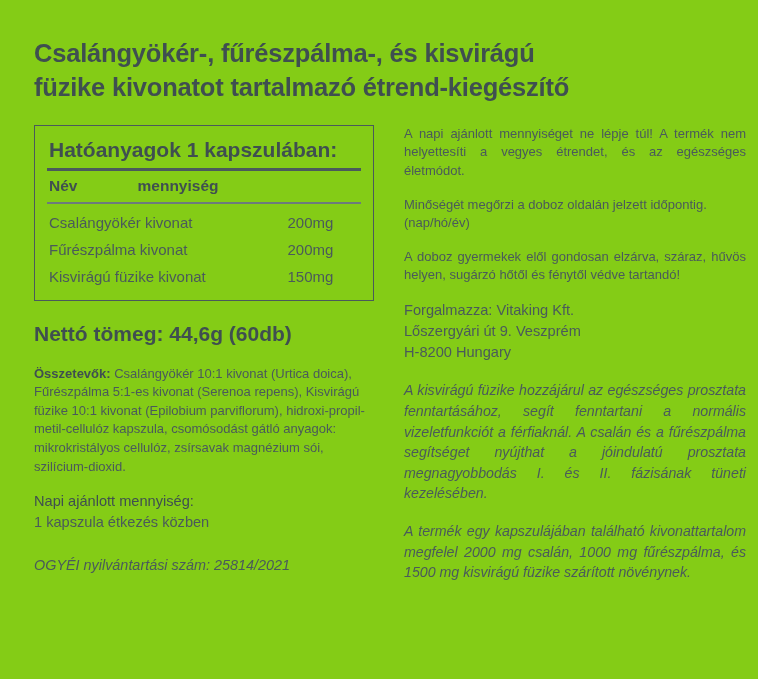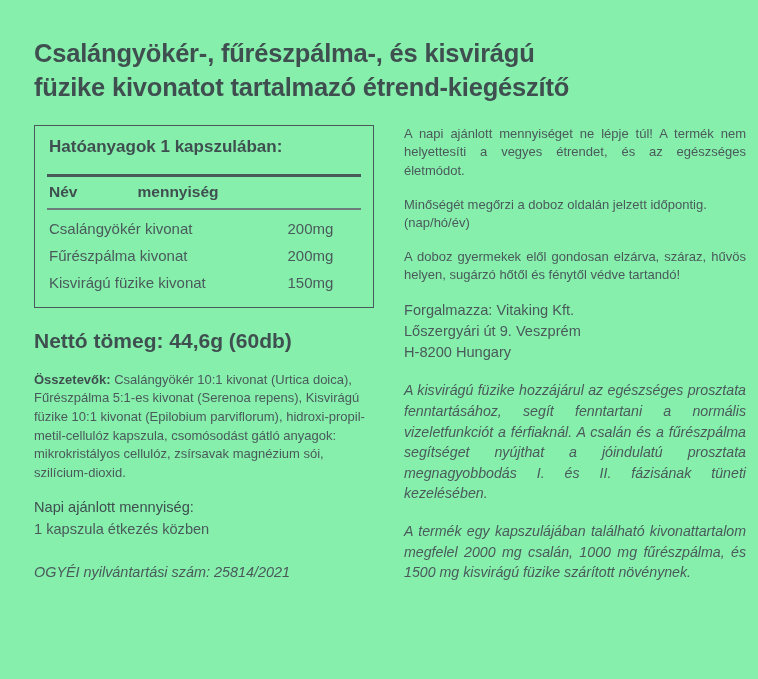--- a/index.html
+++ b/index.html
@@ -14,21 +14,21 @@
     color: #3f4f50;
     -webkit-font-smoothing: antialiased;
   }
 
   .label-sheet {
     position: relative;
     width: 758px;
     height: 679px;
     box-sizing: border-box;
     padding: 36px 28px 20px 34px;
-    background: #86efac;
+    background: #84cc16;
     overflow: hidden;
   }
 
   
   .product-title {
     font-size: 25.5px;
     font-weight: bold;
     line-height: 1.35;
     letter-spacing: -0.2px;
     color: #3f4f50;
@@ -47,24 +47,24 @@
   .col-right { width: 342px; flex: 0 0 342px; }
 
   
   .facts-box {
     border: 1.5px solid #4a5a5b;
     box-sizing: border-box;
     padding: 9px 12px 10px 12px;
     margin-bottom: 20px;
   }
   .facts-heading {
-    font-size: 17px;
-    font-weight: bold;
-    color: #3f4f50;
-    padding: 2px 0 17px 2px;
+    font-size: 21px;
+    font-weight: bold;
+    color: #3f4f50;
+    padding: 2px 0 6px 2px;
     line-height: 1.2;
   }
   .rule-thick {
     height: 3px;
     background: #4a5a5b;
     margin: 0 0 0 0;
   }
   .rule-thin {
     height: 1.5px;
     background: #6c7b7c;

